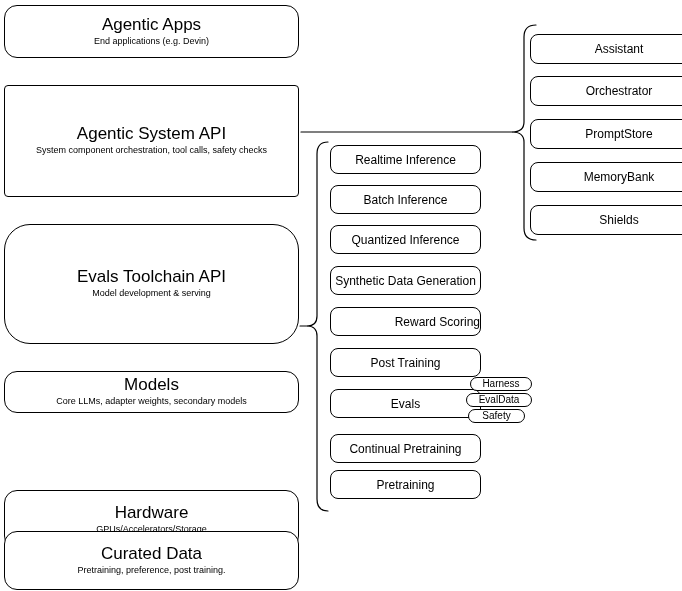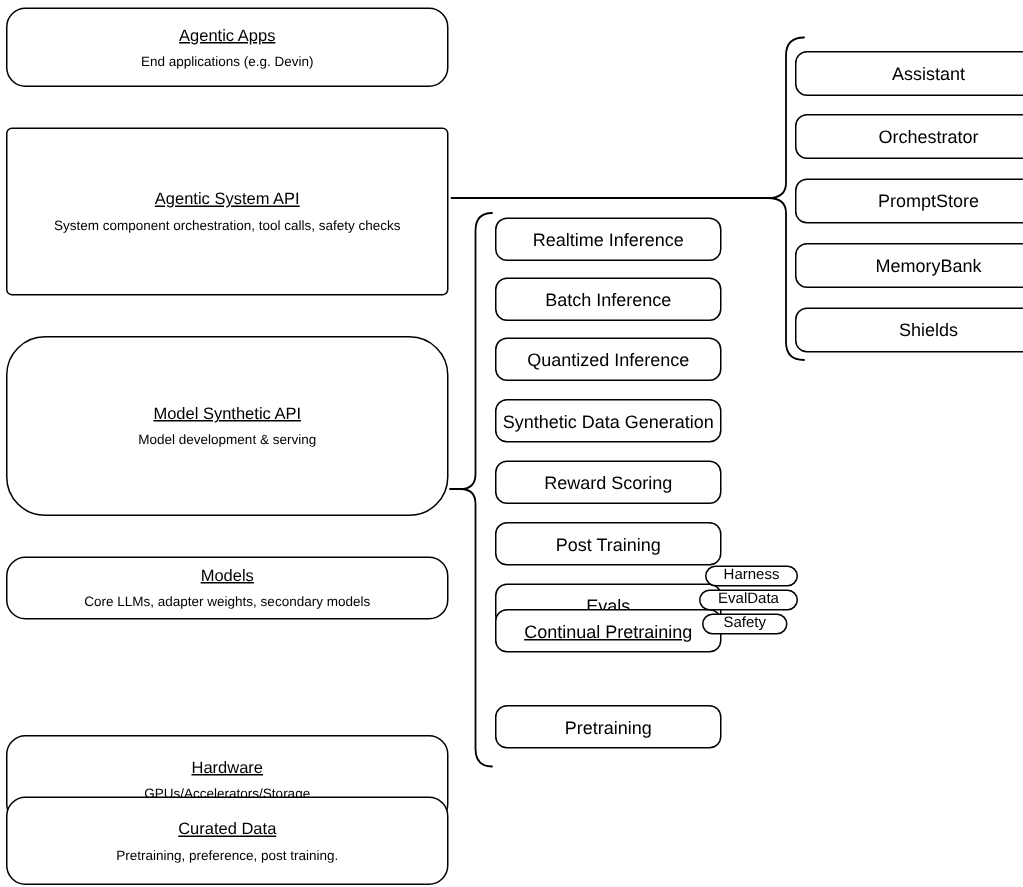--- a/index.html
+++ b/index.html
@@ -24,21 +24,21 @@
     border: 1px solid #000000;
     box-sizing: border-box;
     display: flex;
     flex-direction: column;
     align-items: center;
     justify-content: center;
     text-align: center;
     z-index: 2;
   }
   .lbox { left: 4px; width: 295px; }
-  .ltitle { font-size: 11px; line-height: 15px; text-decoration: underline; }
+  .ltitle { font-size: 17px; line-height: 15px; }
   .lsub { font-size: 9px; line-height: 11px; margin-top: 4px; }
   .mbox {
     left: 330px; width: 151px; height: 29px;
     border-radius: 8px; font-size: 12px;
   }
   .rbox {
     left: 530px; width: 178px; height: 30px;
     border-radius: 8px; font-size: 12px;
   }
   .pill {
@@ -73,21 +73,21 @@
     <div class="ltitle">Agentic Apps</div>
     <div class="lsub">End applications (e.g. Devin)</div>
   </div>
 
   <div class="box lbox" style="top:85px; height:112px; border-radius:4px;">
     <div class="ltitle">Agentic System API</div>
     <div class="lsub">System component orchestration, tool calls, safety checks</div>
   </div>
 
   <div class="box lbox" style="top:224px; height:120px; border-radius:26px;">
-    <div class="ltitle">Model Synthetic API</div>
+    <div class="ltitle">Evals Toolchain API</div>
     <div class="lsub">Model development &amp; serving</div>
   </div>
 
   <div class="box lbox" style="top:371px; height:42px; border-radius:13px;">
     <div class="ltitle">Models</div>
     <div class="lsub">Core LLMs, adapter weights, secondary models</div>
   </div>
 
   <div class="box lbox" style="top:449px; height:59px; border-radius:13px;margin-top:41px;">
     <div class="ltitle">Hardware</div>
@@ -104,30 +104,30 @@
   </div>
   <div class="box mbox" style="top:185px;">
     <span>Batch Inference</span>
   </div>
   <div class="box mbox" style="top:225px;">
     <span>Quantized Inference</span>
   </div>
   <div class="box mbox" style="top:266px;">
     <span>Synthetic Data Generation</span>
   </div>
-  <div class="box mbox" style="top:307px;">
+  <div class="box mbox" style="top:307px;align-items:flex-end;">
     <span>Reward Scoring</span>
   </div>
   <div class="box mbox" style="top:348px;">
     <span>Post Training</span>
   </div>
   <div class="box mbox" style="top:389px;">
     <span>Evals</span>
   </div>
-  <div class="box mbox" style="top:406px;text-decoration:underline;">
+  <div class="box mbox" style="top:434px;">
     <span>Continual Pretraining</span>
   </div>
   <div class="box mbox" style="top:470px;">
     <span>Pretraining</span>
   </div>
 
   <div class="pill" style="left:470px; top:377px; width:62px; height:14px;">
     <span>Harness</span>
   </div>
   <div class="pill" style="left:466px; top:393px; width:66px; height:14px;">

